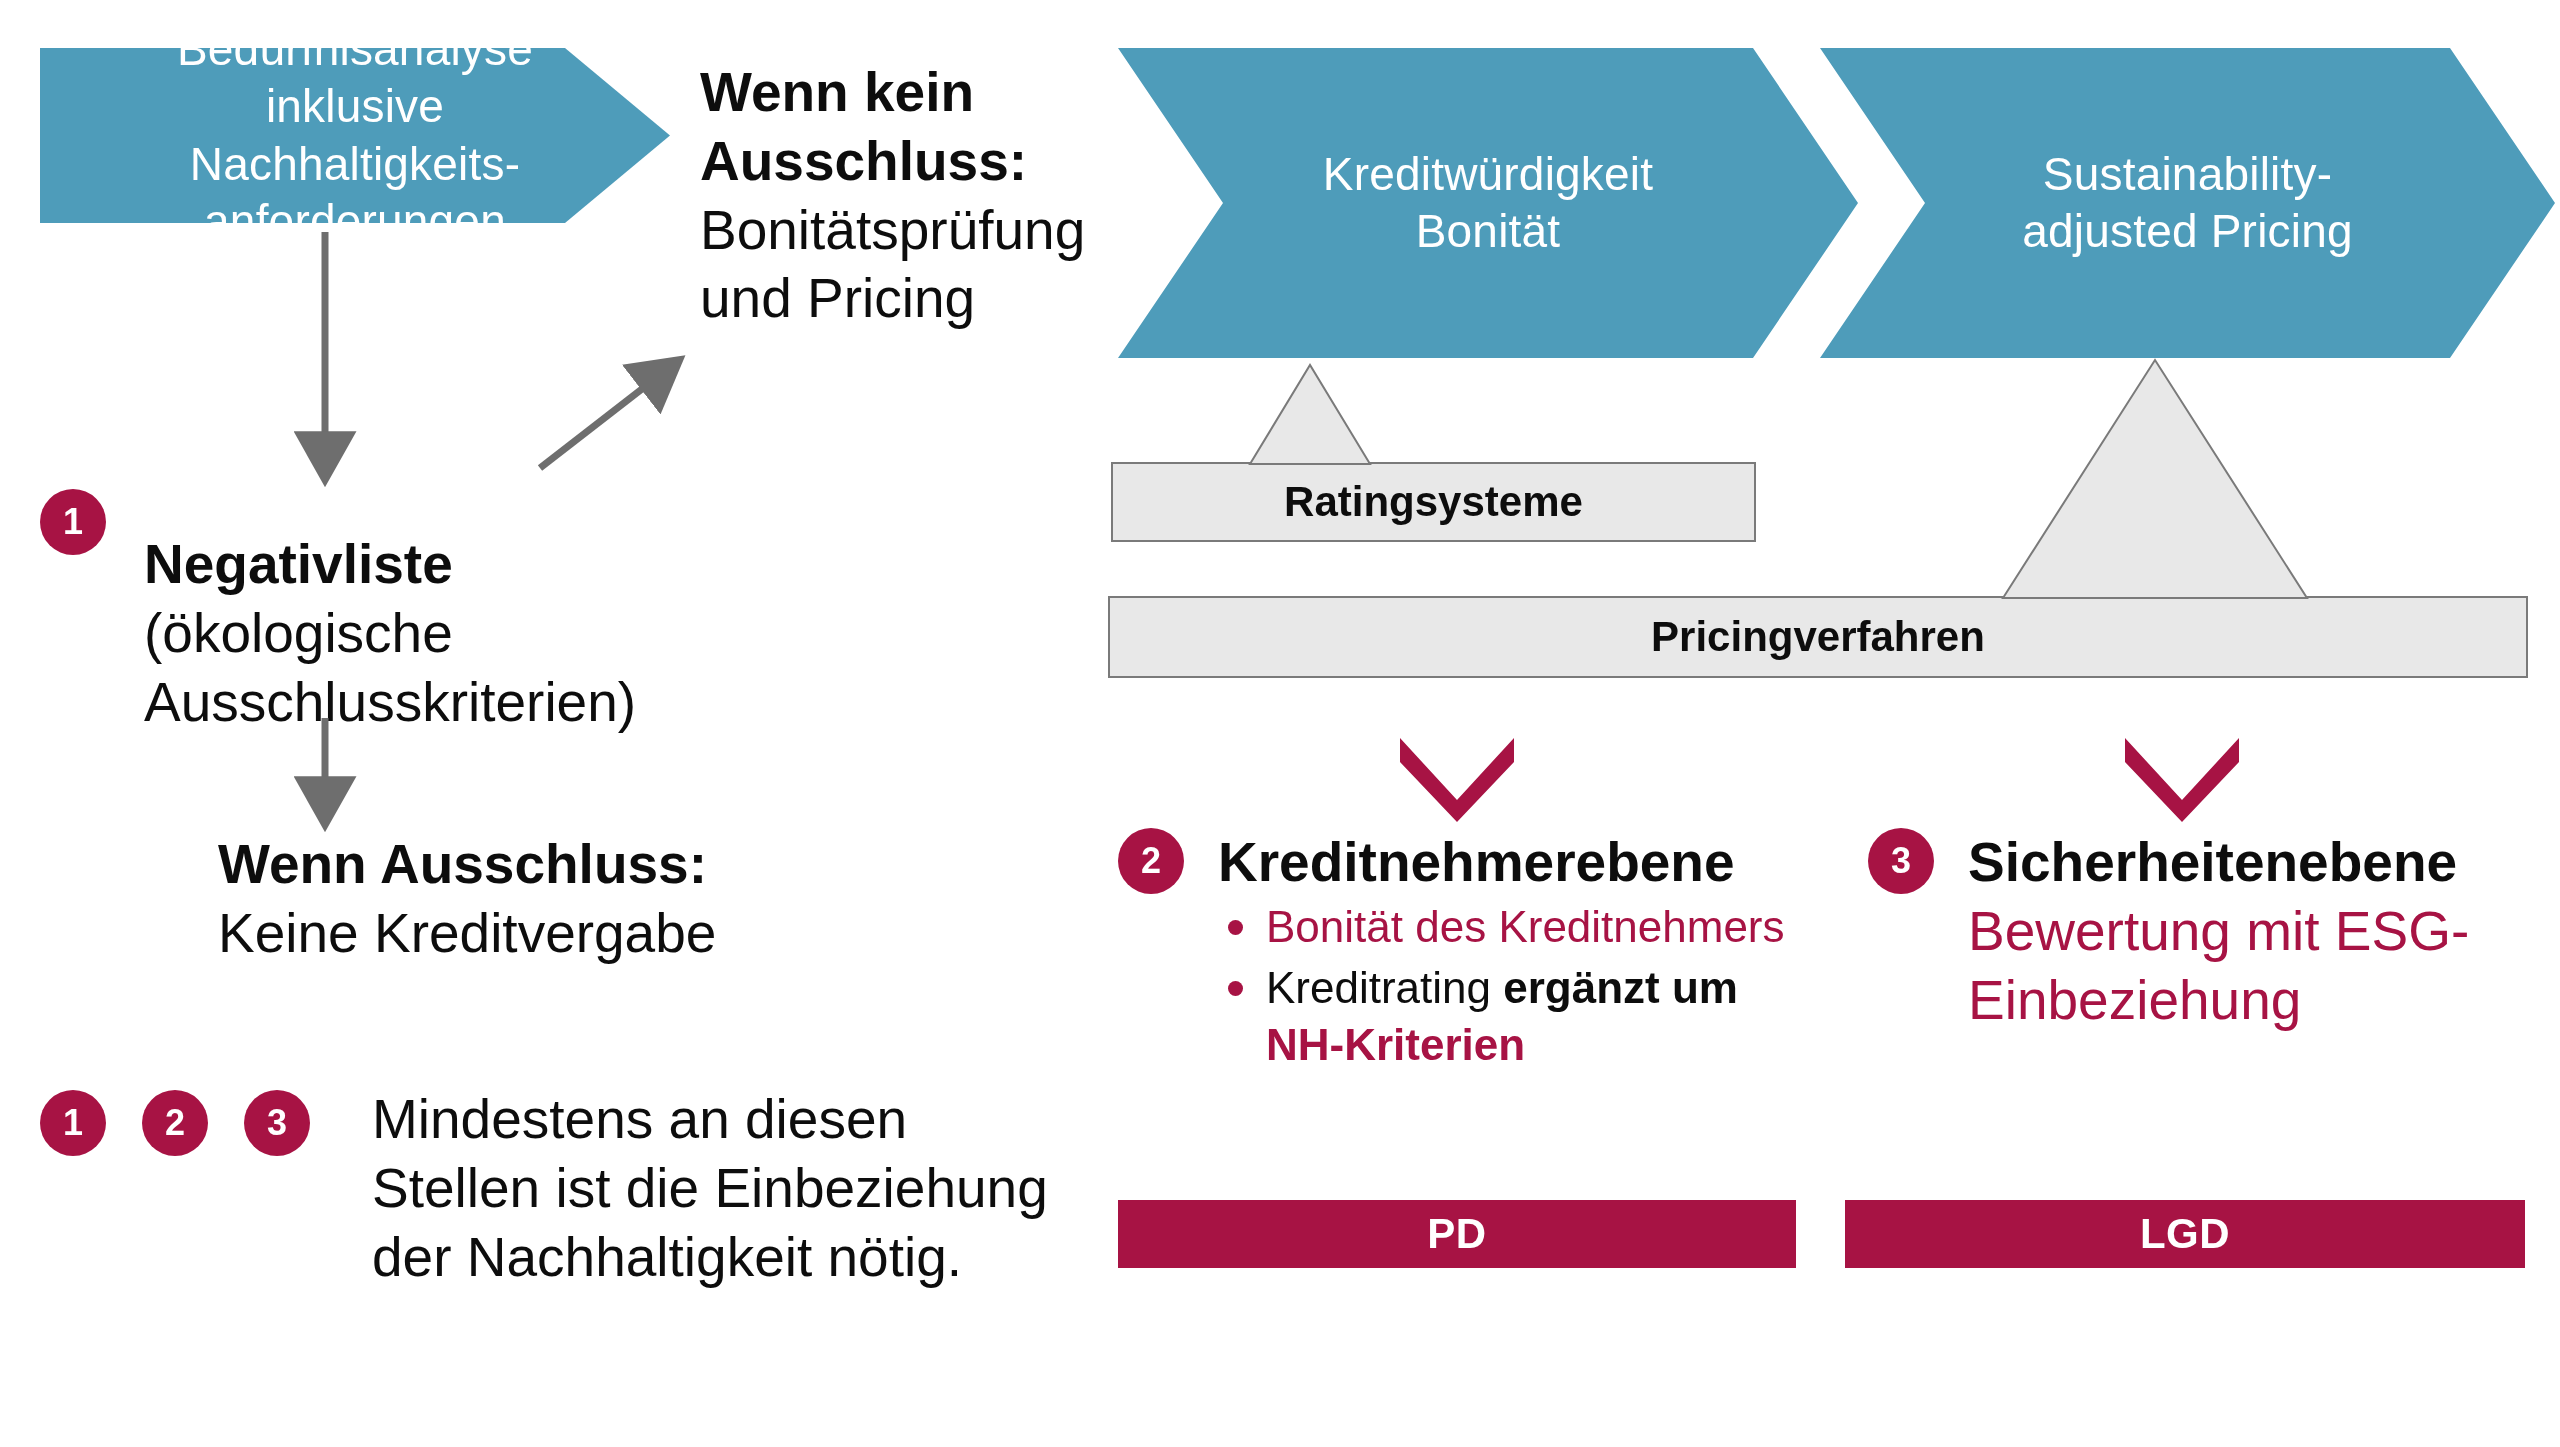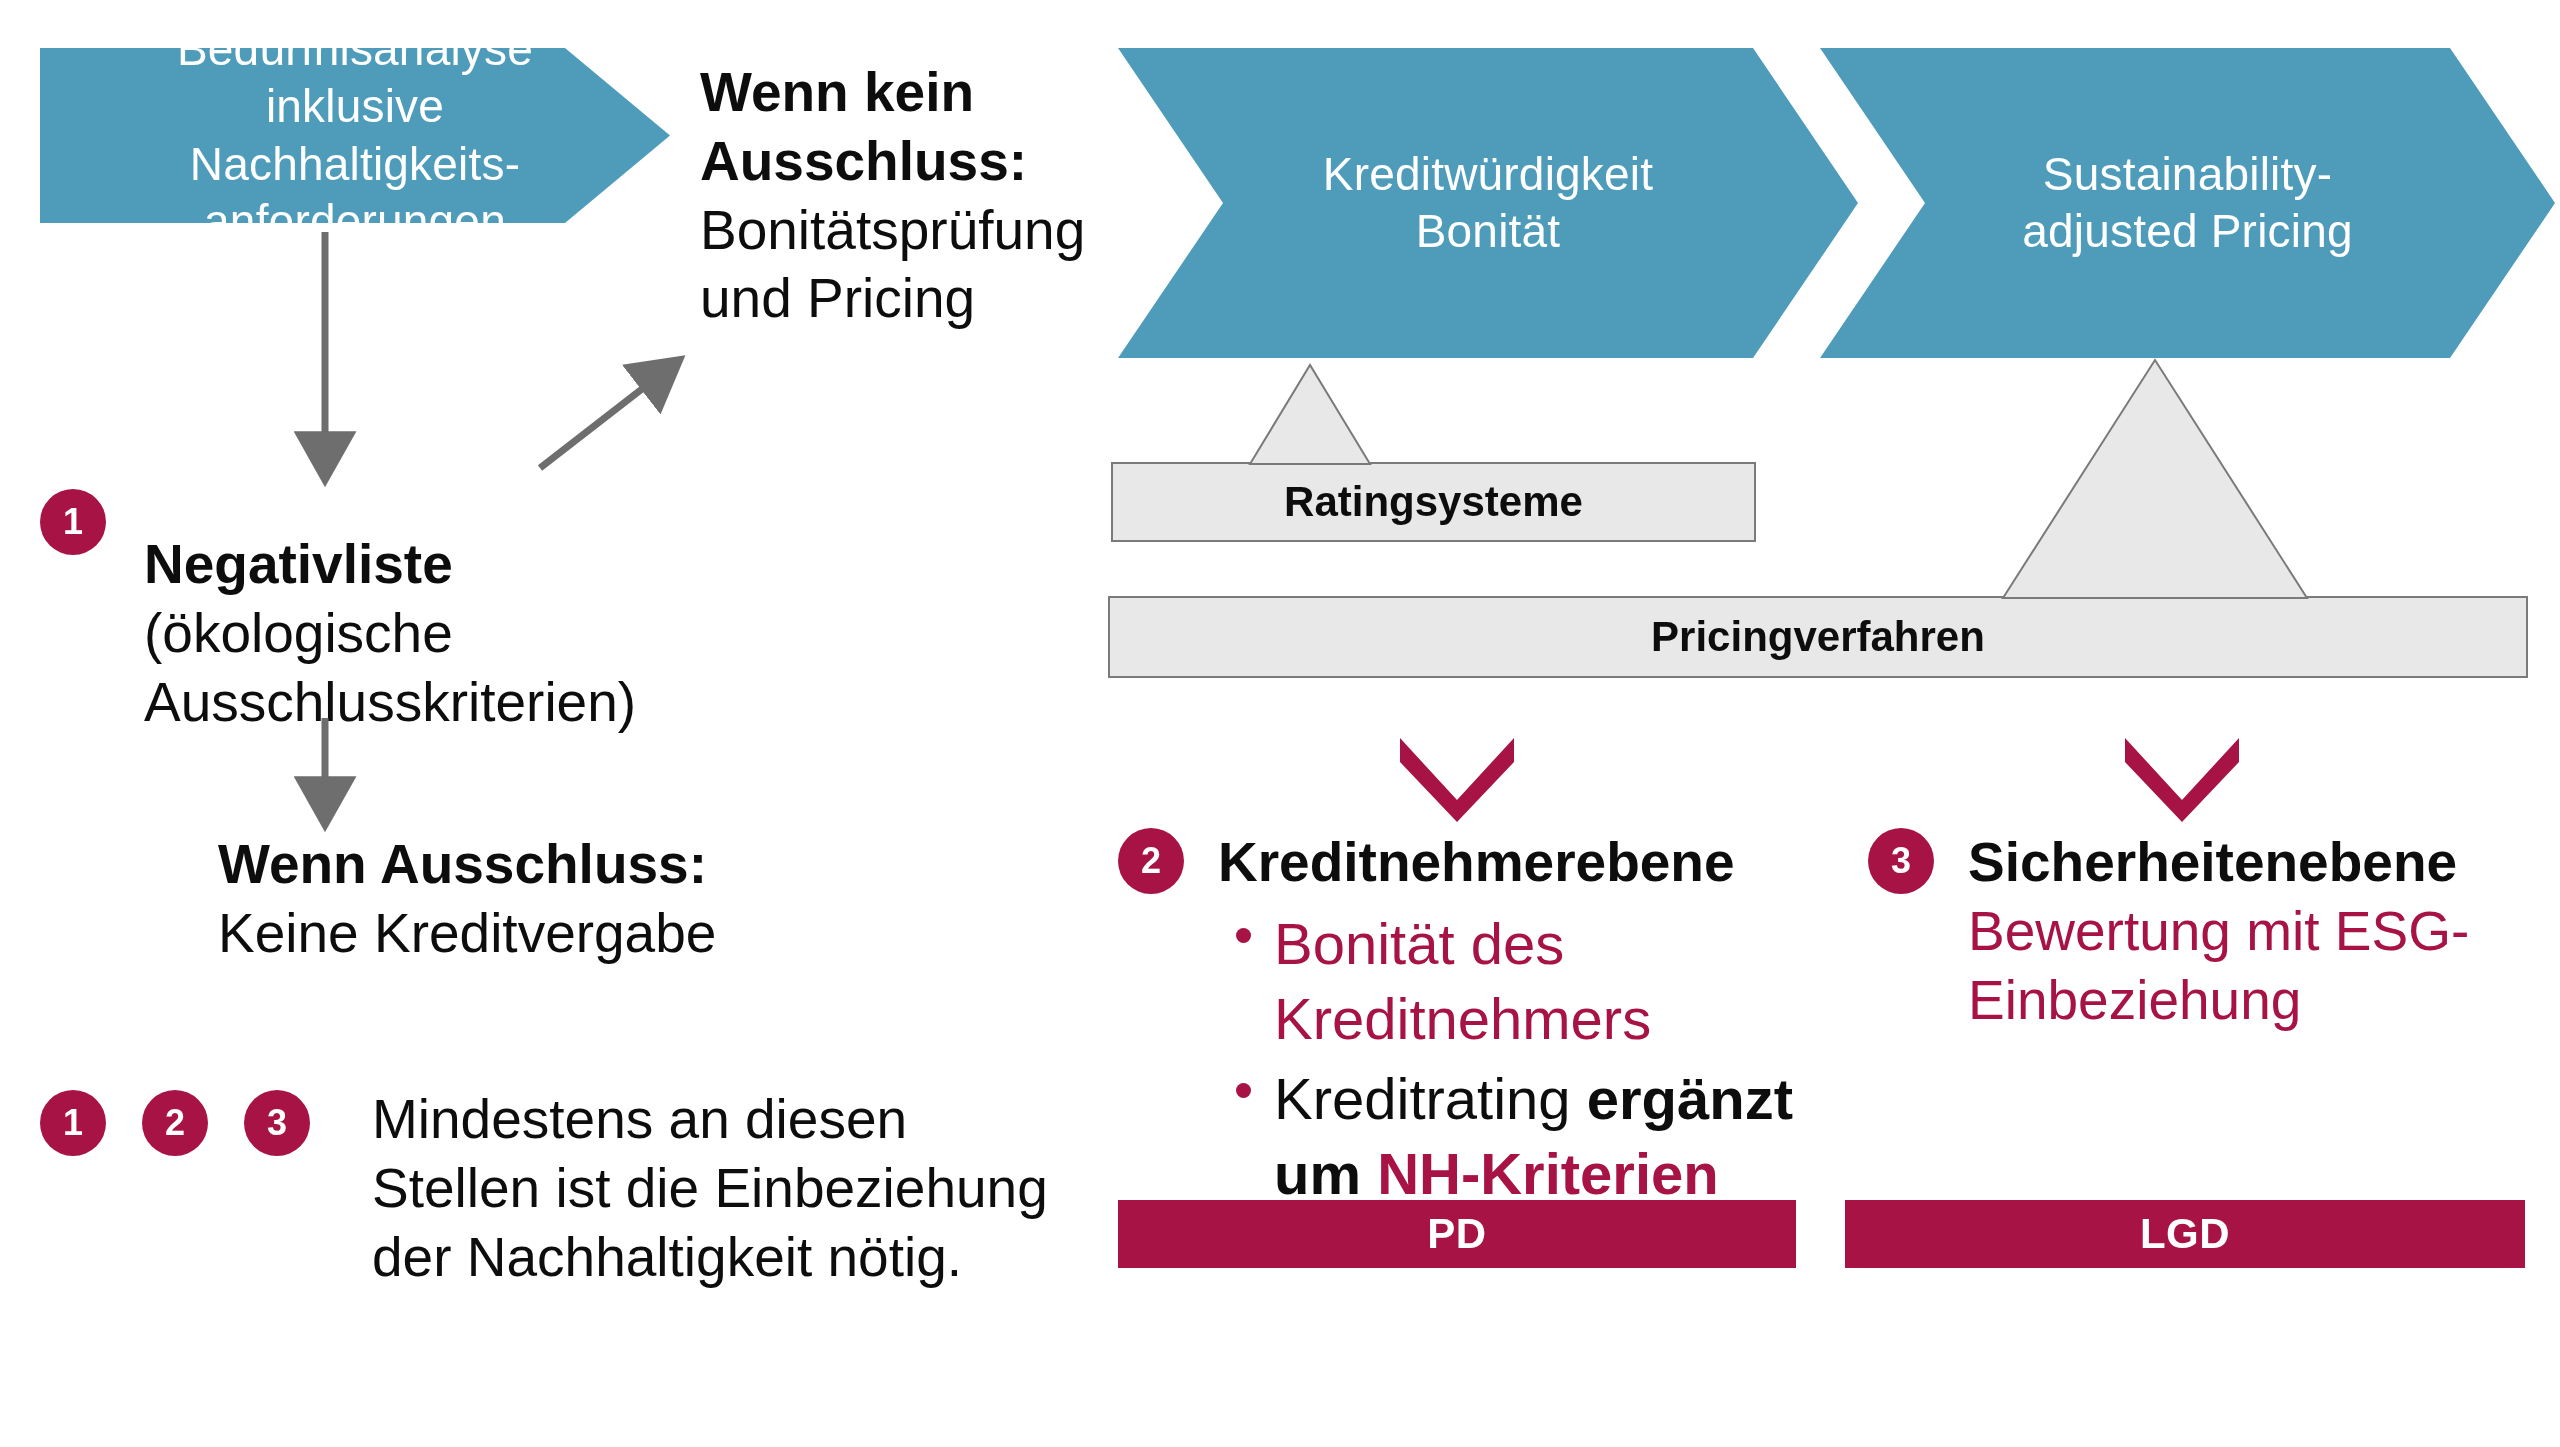--- a/index.html
+++ b/index.html
@@ -89,25 +89,25 @@
     align-items: center;
     justify-content: center;
     font-size: 42px;
     font-weight: 700;
     letter-spacing: .5px;
   }
 
   
   .bullets {
     position: absolute;
-    font-size: 58px;
+    font-size: 44px;
     line-height: 1.3;
     color: #0d0d0d;
     list-style: none;
-    margin: 8px;
+    margin: 0;
     padding: 0;
   }
   .bullets li {
     position: relative;
     padding-left: 44px;
     margin-bottom: 4px;
   }
   .bullets li:before {
     content: "";
     position: absolute;

